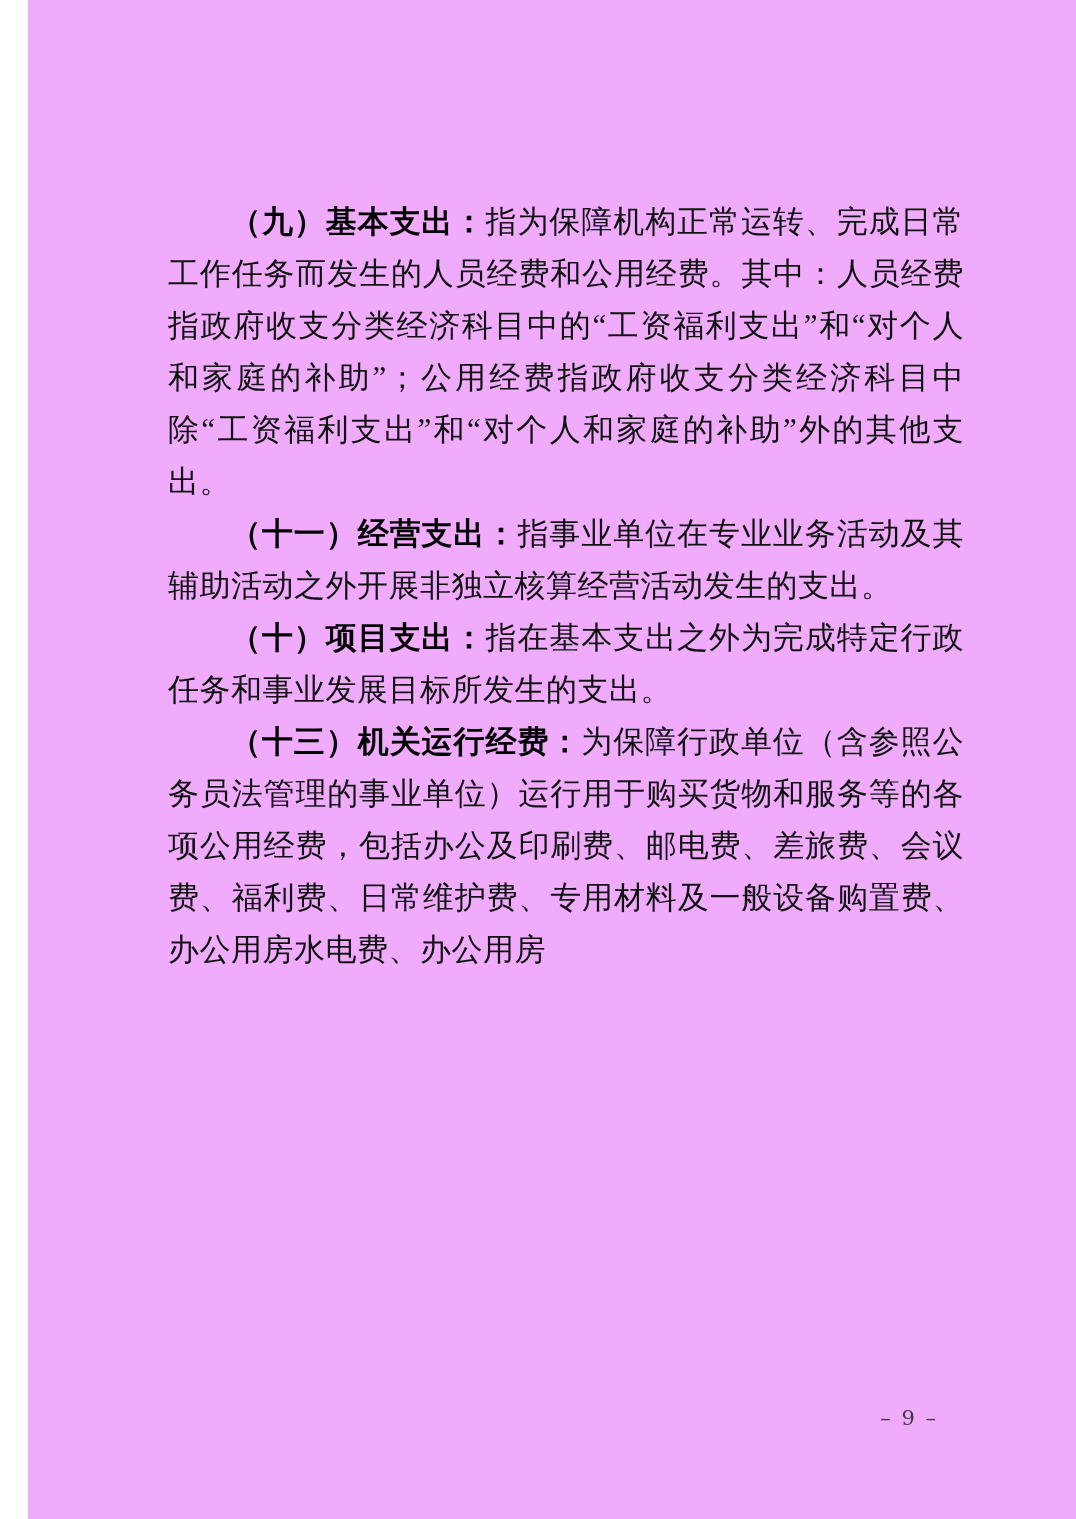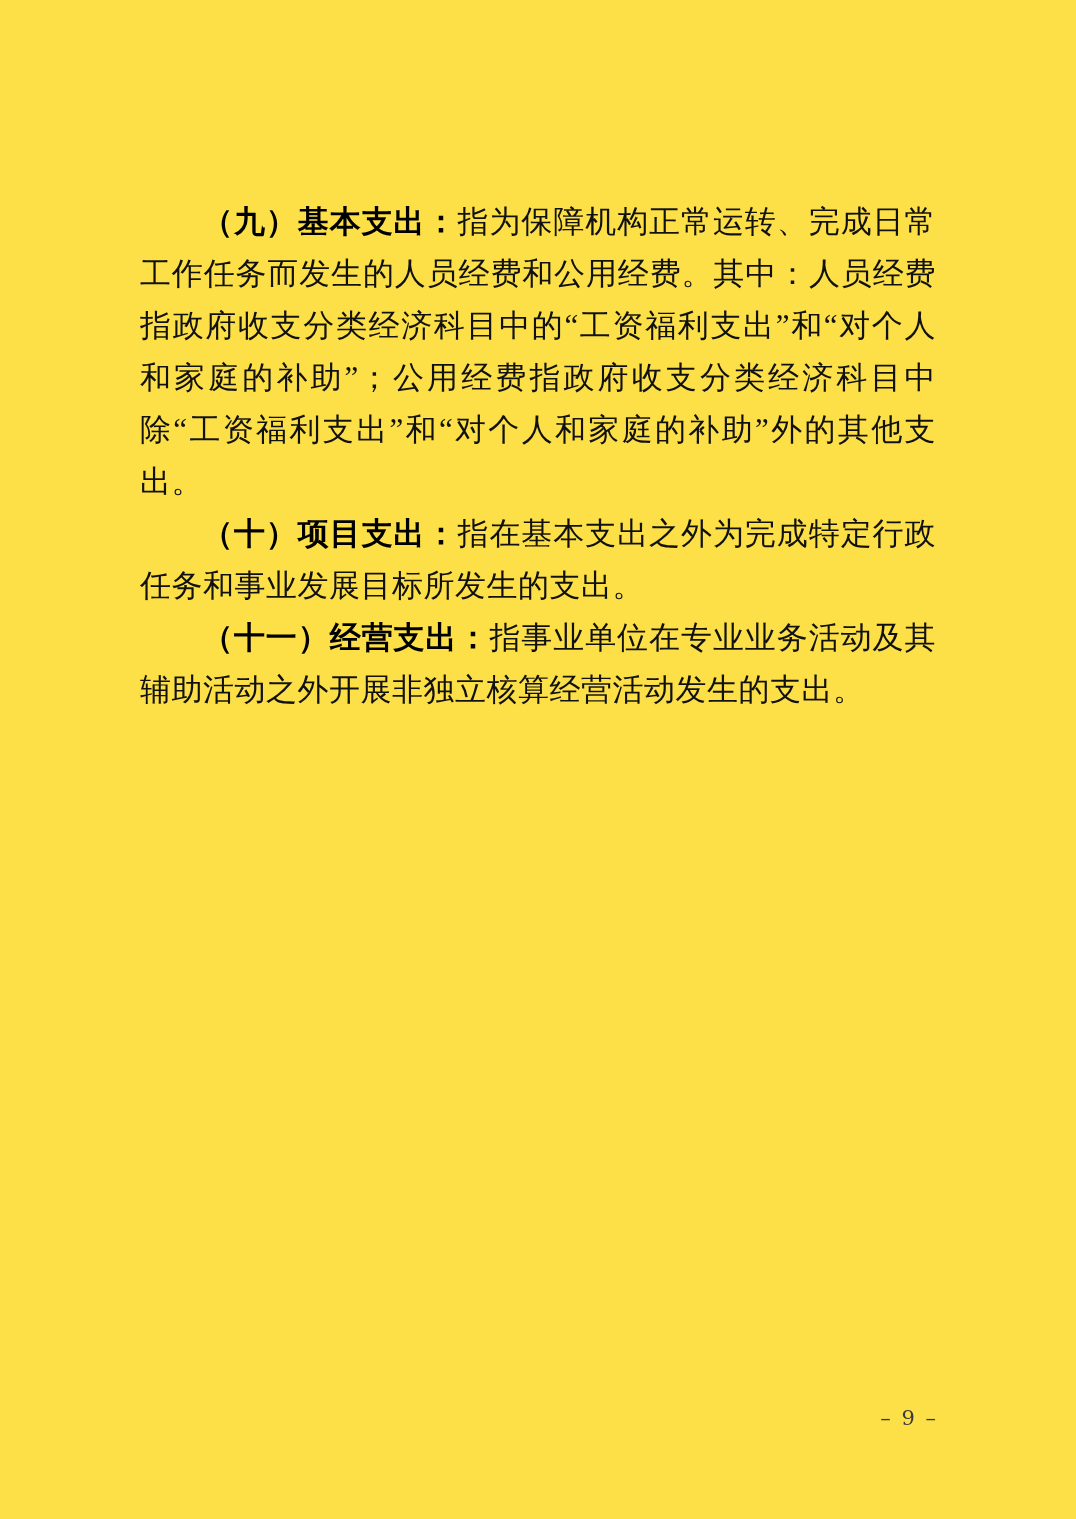--- a/index.html
+++ b/index.html
@@ -10,21 +10,22 @@
     width: 1076px;
     height: 1519px;
     background: #ffffff;
     position: relative;
     overflow: hidden;
     font-family: "Liberation Serif", "DejaVu Serif", serif;
   }
   .page {
     position: absolute;
     inset: 0;
-    background: #fde047;
+    background: #f0abfc;
+    margin-left: 28px;
   }
   .page-content {
     position: absolute;
     left: 140px;
     top: 196px;
     width: 796px;
   }
   p.para {
     margin: 0;
     text-indent: 2em;
@@ -52,23 +53,24 @@
 </style>
 </head>
 <body>
 
 <div class="page">
 
   <div class="page-content">
 
     <p class="para"><span class="para-heading">（九）基本支出：</span><span>指为保障机构正常运转、完成日常工作任务而发生的人员经费和公用经费。其中：人员经费指政府收支分类经济科目中的“工资福利支出”和“对个人和家庭的补助”；公用经费指政府收支分类经济科目中除“工资福利支出”和“对个人和家庭的补助”外的其他支出。</span></p>
 
+    <p class="para"><span class="para-heading">（十一）经营支出：</span><span>指事业单位在专业业务活动及其辅助活动之外开展非独立核算经营活动发生的支出。</span></p>
+
     <p class="para"><span class="para-heading">（十）项目支出：</span><span>指在基本支出之外为完成特定行政任务和事业发展目标所发生的支出。</span></p>
 
-    <p class="para"><span class="para-heading">（十一）经营支出：</span><span>指事业单位在专业业务活动及其辅助活动之外开展非独立核算经营活动发生的支出。</span></p>
 
-
+    <p class="para"><span class="para-heading">（十三）机关运行经费：</span><span>为保障行政单位（含参照公务员法管理的事业单位）运行用于购买货物和服务等的各项公用经费，包括办公及印刷费、邮电费、差旅费、会议费、福利费、日常维护费、专用材料及一般设备购置费、办公用房水电费、办公用房</span></p>
 
   </div>
 
   <div class="page-number">– 9 –</div>
 
 </div>
 
 </body></html>

